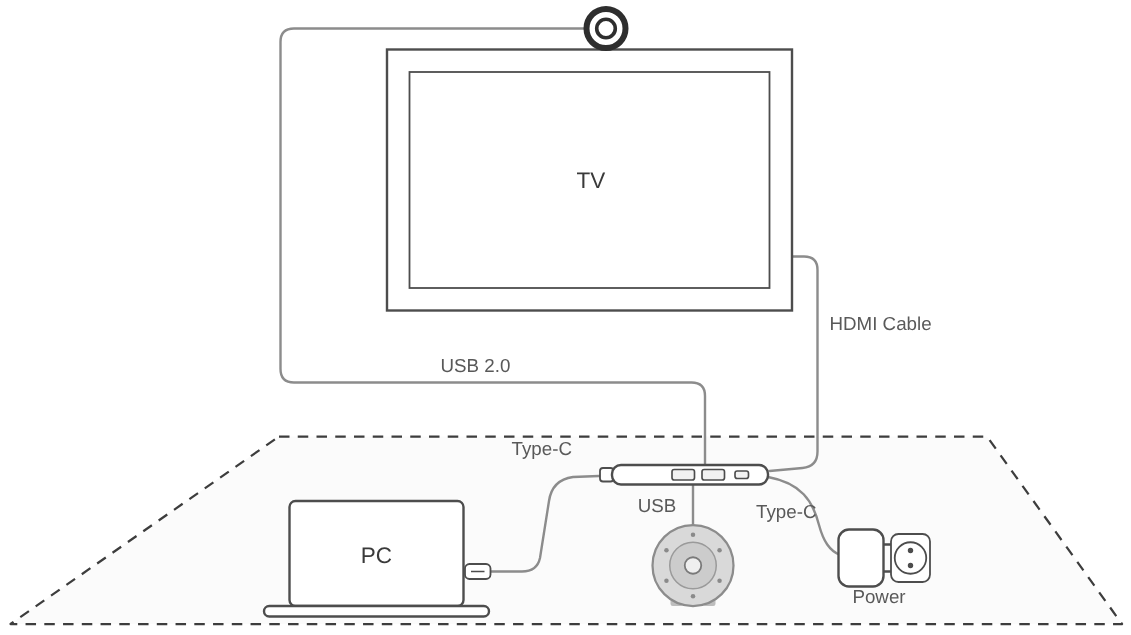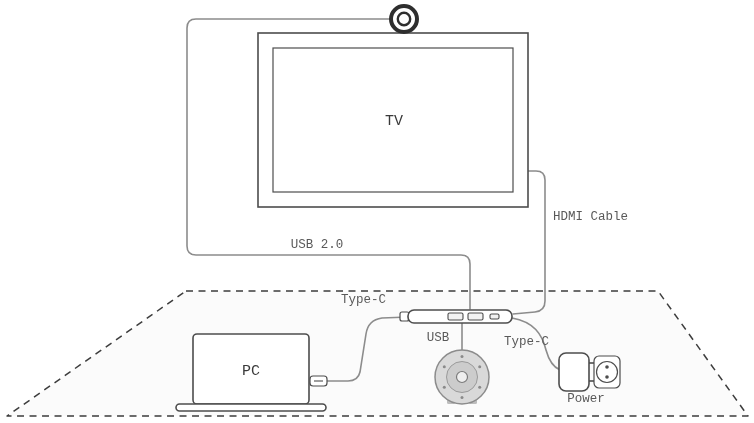--- a/index.html
+++ b/index.html
@@ -4,21 +4,21 @@
 <style>
   html, body {
     margin: 0;
     padding: 0;
     background: #ffffff;
     width: 754px;
     height: 423px;
     font-family: "Liberation Sans", sans-serif;
     overflow: hidden;
   }
-  #stage { position: relative; width: 754px; height: 396px; font-family: Liberation Mono, monospace; }
+  #stage { position: relative; width: 754px; height: 396px; }
   svg { display: block; }
   svg text { user-select: none; }
 
   .table-surface {
     fill: var(--table-fill, #fbfbfb);
     stroke: #3d3d3d;
     stroke-width: 1.5;
     stroke-dasharray: 7 5.5;
     stroke-linejoin: round;
   }

